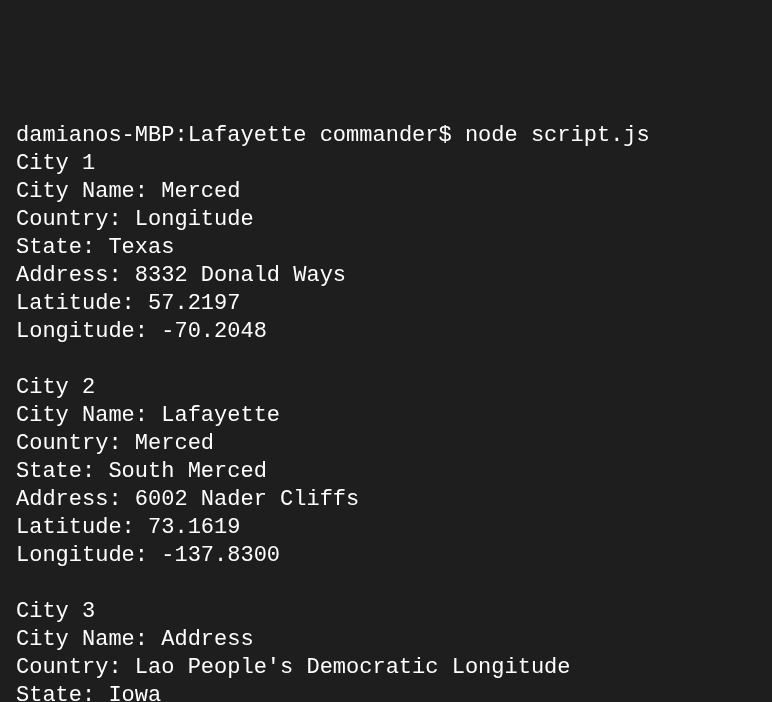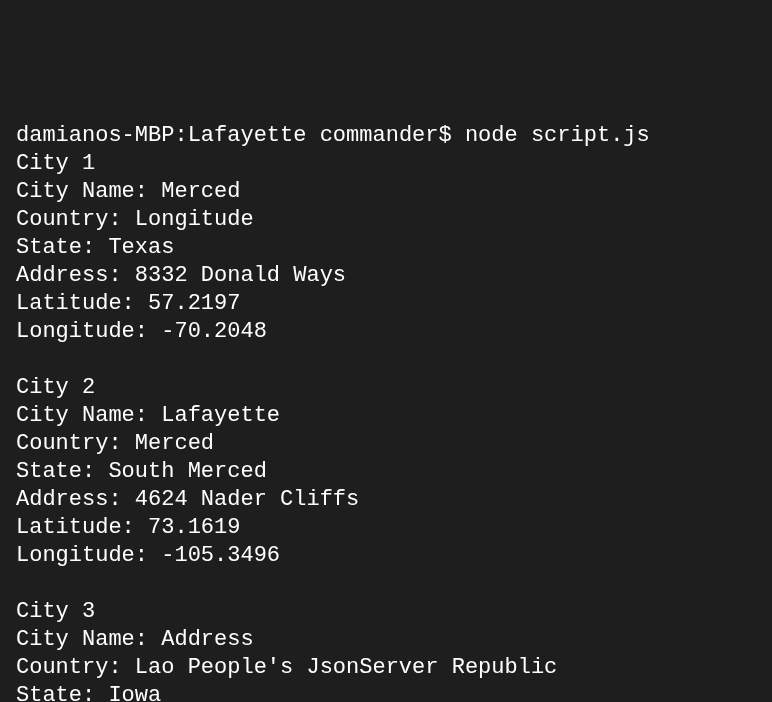--- a/index.html
+++ b/index.html
@@ -28,27 +28,27 @@
 <span><span>Country:</span> <span>Longitude</span></span>
 <span><span>State:</span> <span>Texas</span></span>
 <span><span>Address:</span> <span>8332 Donald Ways</span></span>
 <span><span>Latitude:</span> <span>57.2197</span></span>
 <span><span>Longitude:</span> <span>-70.2048</span></span>
 
 <span><span>City</span> <span>2</span></span>
 <span><span>City Name:</span> <span>Lafayette</span></span>
 <span><span>Country:</span> <span>Merced</span></span>
 <span><span>State:</span> <span>South Merced</span></span>
-<span><span>Address:</span> <span>4624 Nader Cliffs</span></span>
+<span><span>Address:</span> <span>6002 Nader Cliffs</span></span>
 <span><span>Latitude:</span> <span>73.1619</span></span>
-<span><span>Longitude:</span> <span>-105.3496</span></span>
+<span><span>Longitude:</span> <span>-137.8300</span></span>
 
 <span><span>City</span> <span>3</span></span>
 <span><span>City Name:</span> <span>Address</span></span>
-<span><span>Country:</span> <span>Lao People's JsonServer Republic</span></span>
+<span><span>Country:</span> <span>Lao People's Democratic Longitude</span></span>
 <span><span>State:</span> <span>Iowa</span></span>
 
 
 
 </div>
 
 
 
 
 </body></html>

